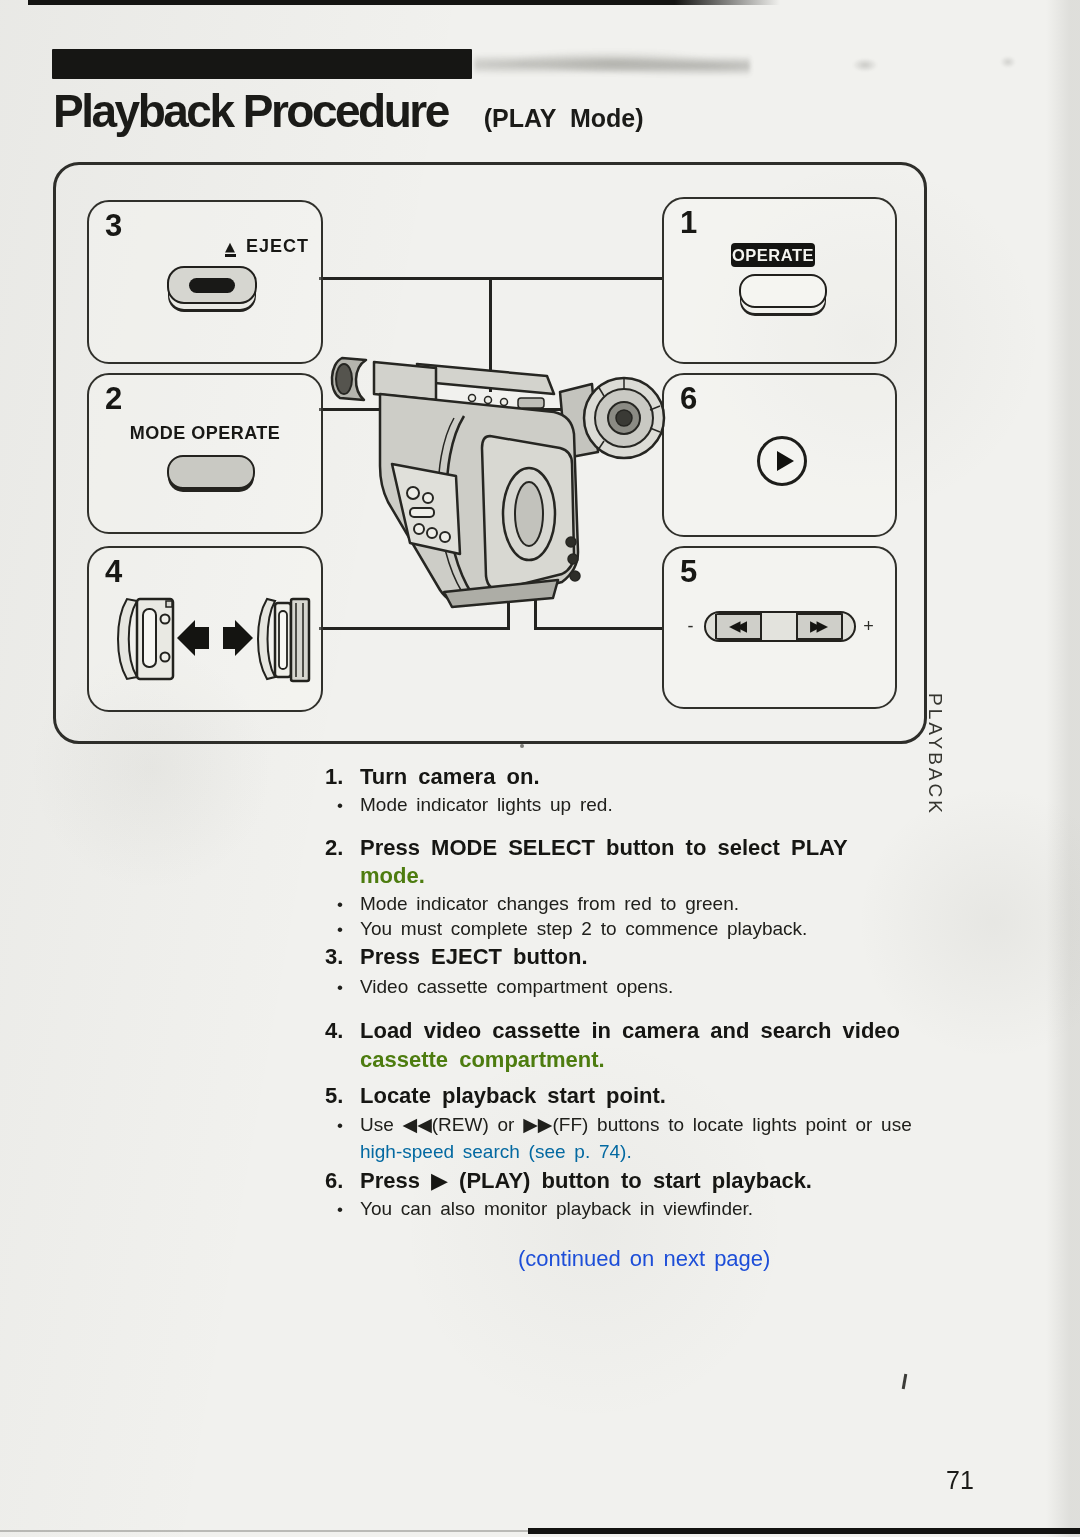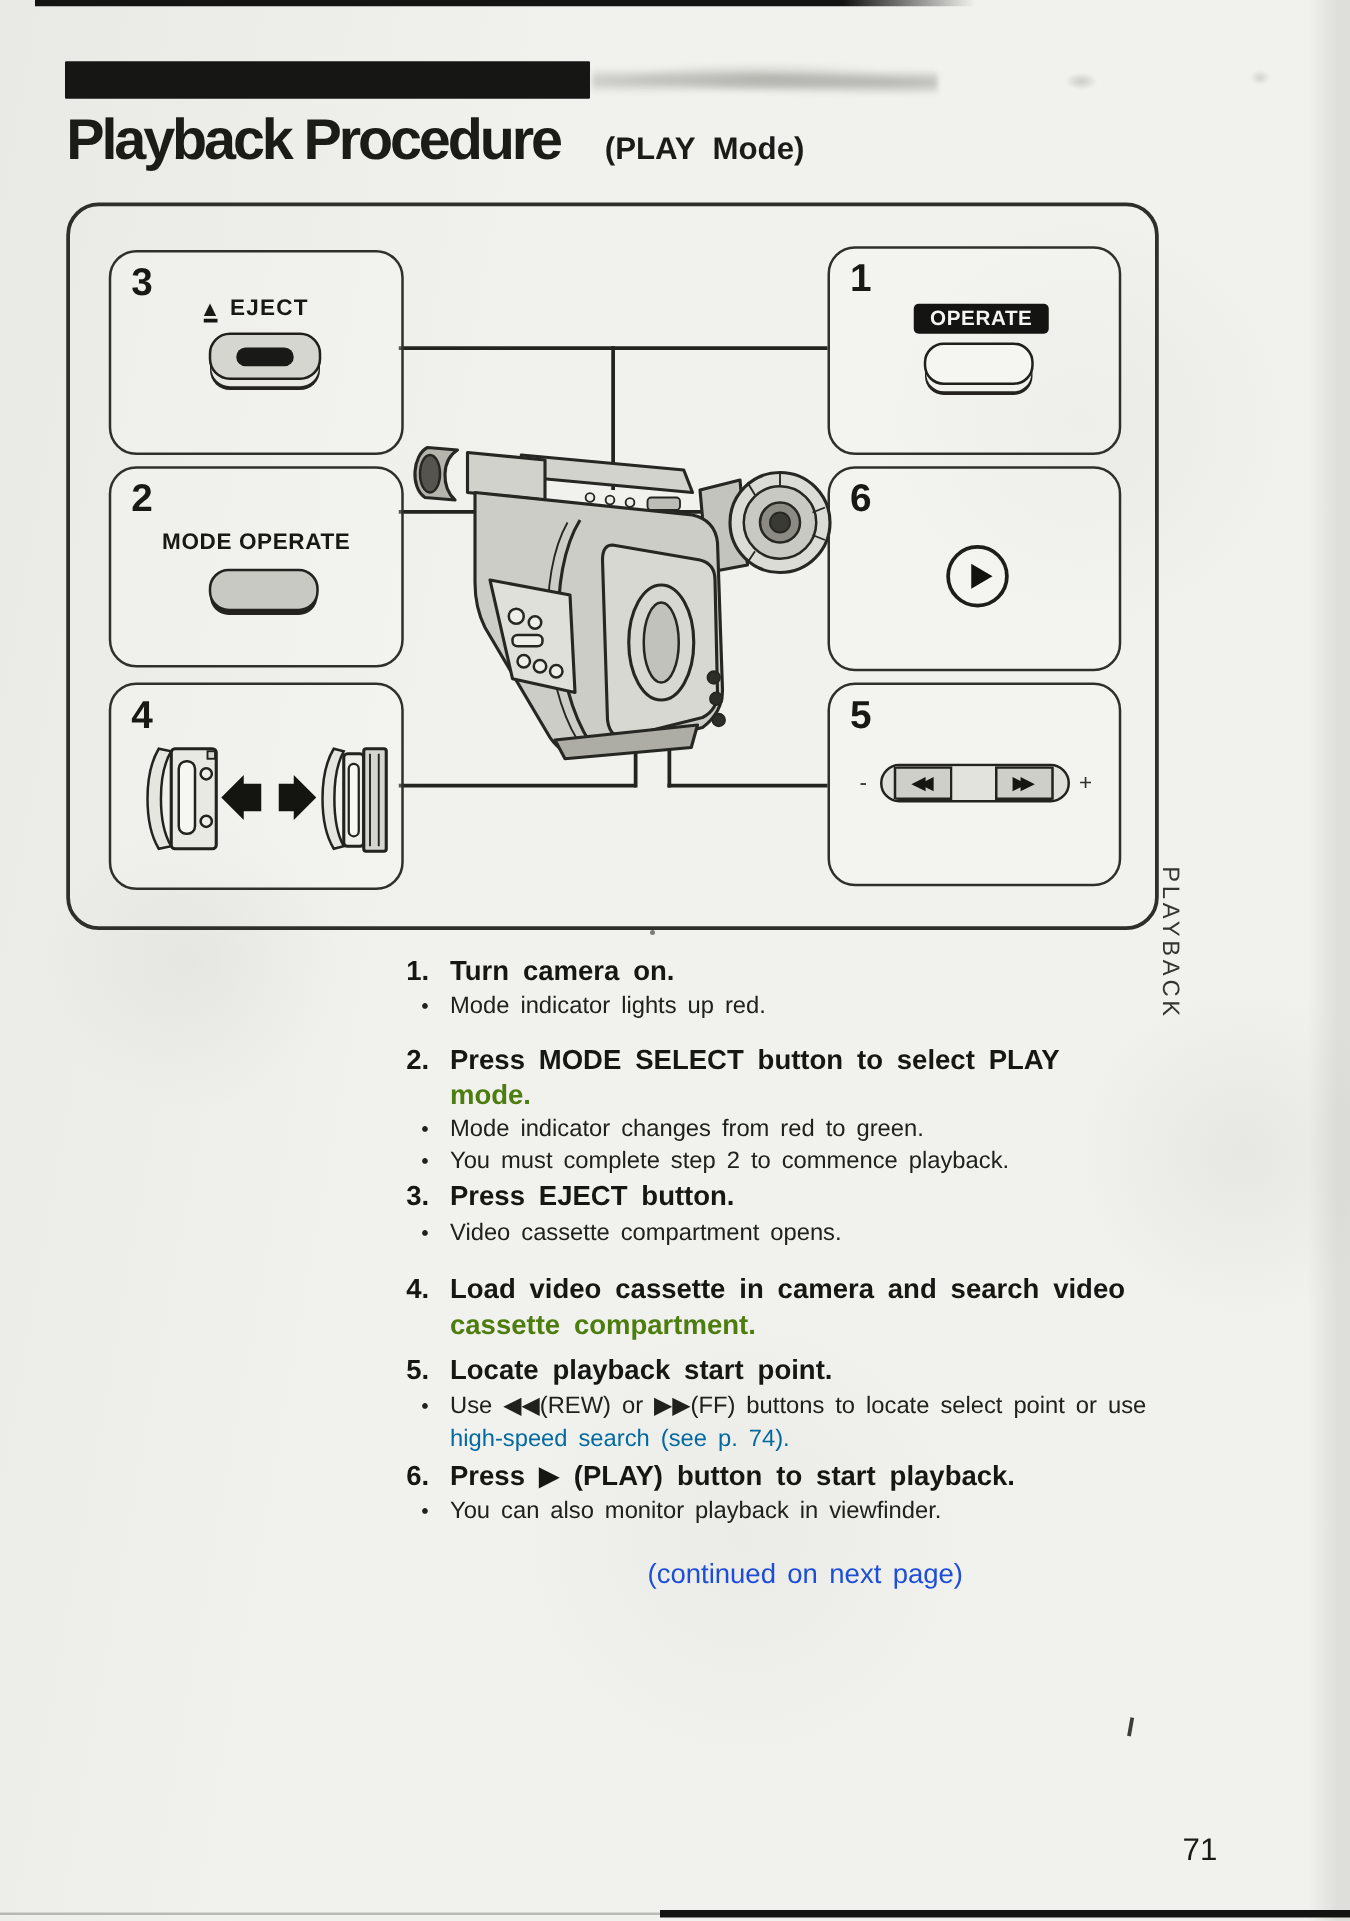--- a/index.html
+++ b/index.html
@@ -32,35 +32,35 @@
     background:radial-gradient(ellipse, rgba(80,80,75,.8), transparent 70%);}
   .titlebox{left:53px;top:84px;white-space:nowrap;}
   .title-main{font-size:46px;font-weight:bold;letter-spacing:-2.5px;color:#1b1b18;}
   .title-suffix{font-size:25px;font-weight:bold;margin-left:36px;word-spacing:7px;color:#1b1b18;}
   
   .panel{left:53px;top:162px;width:868px;height:576px;border:3px solid #2e2e2a;border-radius:26px;}
   .cbox{position:absolute;border:2.5px solid #30302b;border-radius:22px;background:rgba(250,250,247,.25);z-index:2;}
   .cnum{position:absolute;left:16px;top:6px;font-size:31px;font-weight:bold;color:#181815;}
   .conn{position:absolute;background:#232320;z-index:1;}
   
-  .ej-label{position:absolute;left:0;right:0;top:34px;text-align:center;font-weight:bold;
+  .ej-label{position:absolute;left:0;right:12px;top:34px;text-align:right;font-weight:bold;
     font-size:18px;letter-spacing:1px;color:#181815;}
   .ej-sym{display:inline-block;font-size:13px;line-height:.9;border-bottom:3px solid #151513;
     padding-bottom:1px;margin-right:10px;vertical-align:1px;font-family:"DejaVu Sans",sans-serif;}
   .btn-eject{position:absolute;left:78px;top:64px;width:86px;height:34px;border:2.5px solid #201f1c;
     border-radius:17px;background:#d6d6d0;box-shadow:0 7px 0 -2px #eaeae5, 0 9px 0 -1px #23221f;
     display:flex;align-items:center;justify-content:center;}
   .btn-eject-slot{width:46px;height:15px;border-radius:8px;background:#191917;}
   
   .ms-label{position:absolute;left:0;right:0;top:48px;text-align:center;font-weight:bold;
     font-size:18px;letter-spacing:.5px;color:#181815;}
   .btn-mode{position:absolute;left:78px;top:80px;width:84px;height:30px;border:2.5px solid #23221e;
     border-radius:16px;background:#c9c9c3;box-shadow:0 4px 0 -1px #24231f;}
   
-  .op-label{position:absolute;left:67px;top:44px;width:108px;height:24px;background:#141412;border-radius:4px;
+  .op-label{position:absolute;left:67px;top:44px;width:84px;height:24px;background:#141412;border-radius:4px;
     color:#f4f4f0;font-weight:bold;font-size:16.5px;letter-spacing:.5px;display:flex;
     align-items:center;justify-content:center;}
   .btn-operate{position:absolute;left:75px;top:75px;width:84px;height:30px;border:2.5px solid #201f1c;
     border-radius:16px;background:#f5f5f1;box-shadow:0 7px 0 -2px #f1f1ed, 0 9px 0 -1px #23221f;}
   
   .btn-play{position:absolute;left:93px;top:61px;width:44px;height:44px;border:3px solid #1d1d1a;
     border-radius:50%;display:flex;align-items:center;justify-content:center;background:rgba(245,245,242,.4);}
   .play-tri{width:0;height:0;border-left:17px solid #12120f;border-top:10.5px solid transparent;
     border-bottom:10.5px solid transparent;margin-left:6px;}
   
@@ -249,21 +249,21 @@
 <div class="step-line step-b" style="top:892px"><span class="blt">•</span><span>Mode indicator changes from red to green.</span></div>
 <div class="step-line step-b" style="top:917px"><span class="blt">•</span><span>You must complete step 2 to commence playback.</span></div>
 
 <div class="step-line step-h" style="top:944px"><span class="snum">3.</span><span>Press EJECT button.</span></div>
 <div class="step-line step-b" style="top:975px"><span class="blt">•</span><span>Video cassette compartment opens.</span></div>
 
 <div class="step-line step-h" style="top:1018px"><span class="snum">4.</span><span>Load video cassette in camera and search video</span></div>
 <div class="step-line step-h2" style="top:1047px"><span>cassette compartment.</span></div>
 
 <div class="step-line step-h" style="top:1083px"><span class="snum">5.</span><span>Locate playback start point.</span></div>
-<div class="step-line step-b" style="top:1113px"><span class="blt">•</span><span>Use ◀◀(REW) or ▶▶(FF) buttons to locate select point or use</span></div>
+<div class="step-line step-b" style="top:1113px"><span class="blt">•</span><span>Use ◀◀(REW) or ▶▶(FF) buttons to locate lights point or use</span></div>
 <div class="step-line step-b2" style="top:1140px"><span>high-speed search (see p. 74).</span></div>
 
 <div class="step-line step-h" style="top:1168px"><span class="snum">6.</span><span>Press ▶ (PLAY) button to start playback.</span></div>
 <div class="step-line step-b" style="top:1197px"><span class="blt">•</span><span>You can also monitor playback in viewfinder.</span></div>
 
 <div class="continued">(continued on next page)</div>
 
 <div class="abs slash"></div>
 <div class="abs pagenum">71</div>
 <div class="abs bottom-line"></div>

